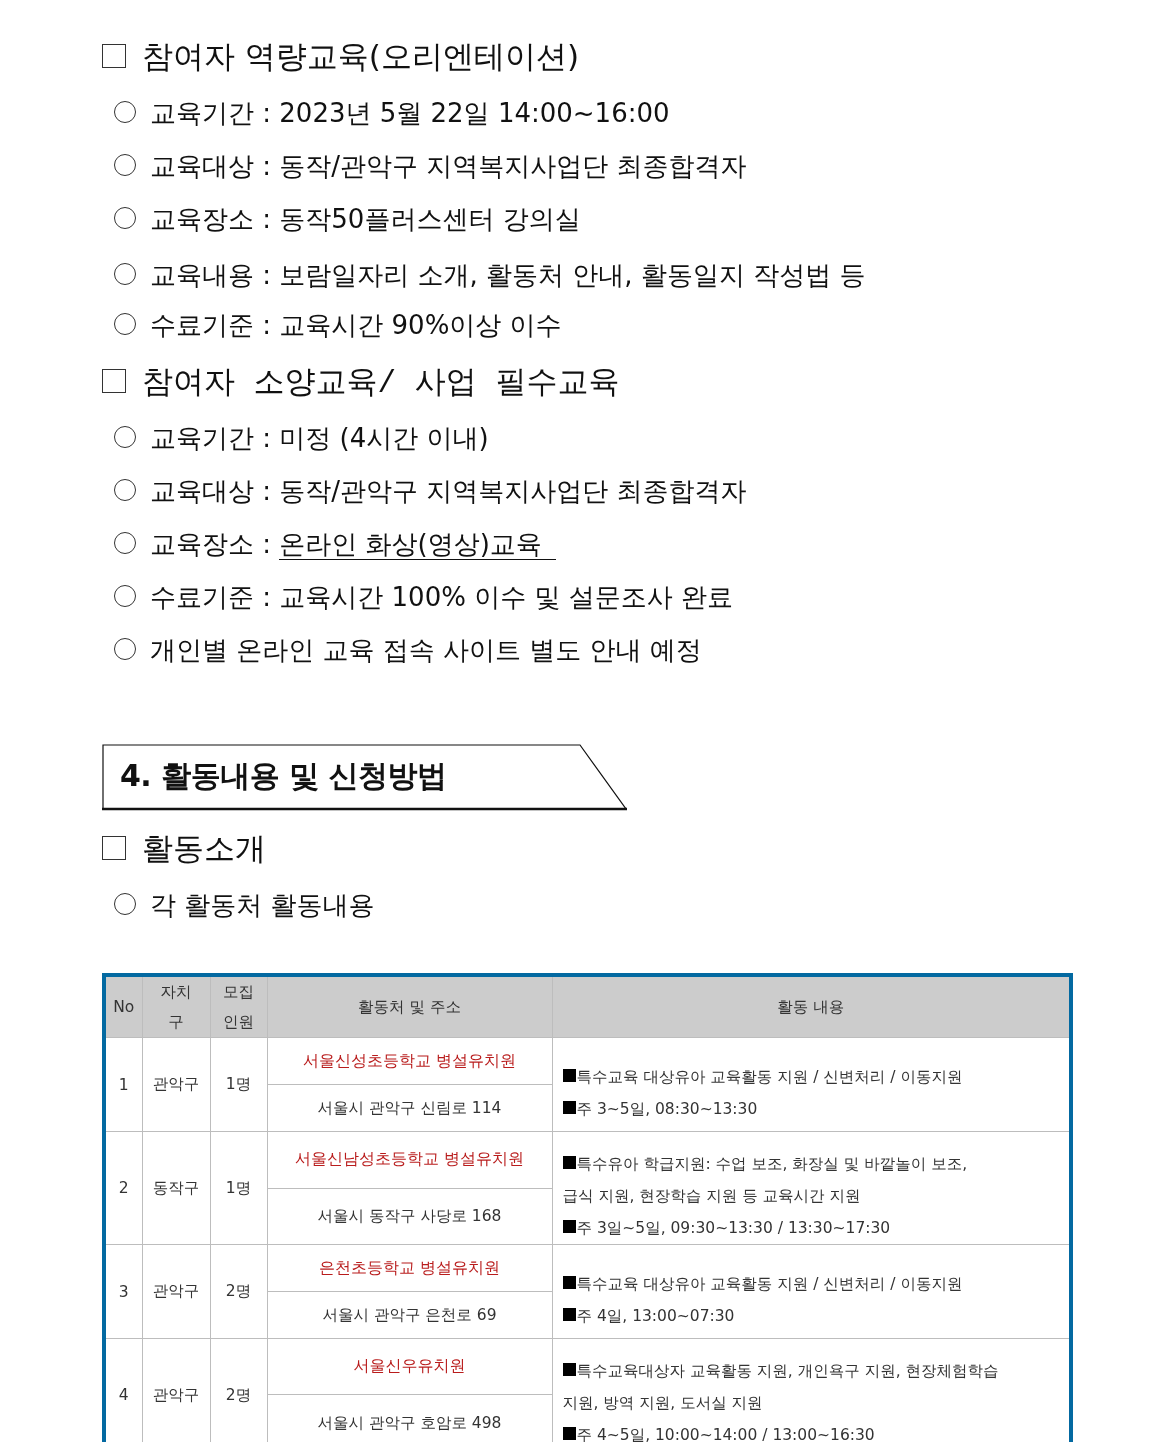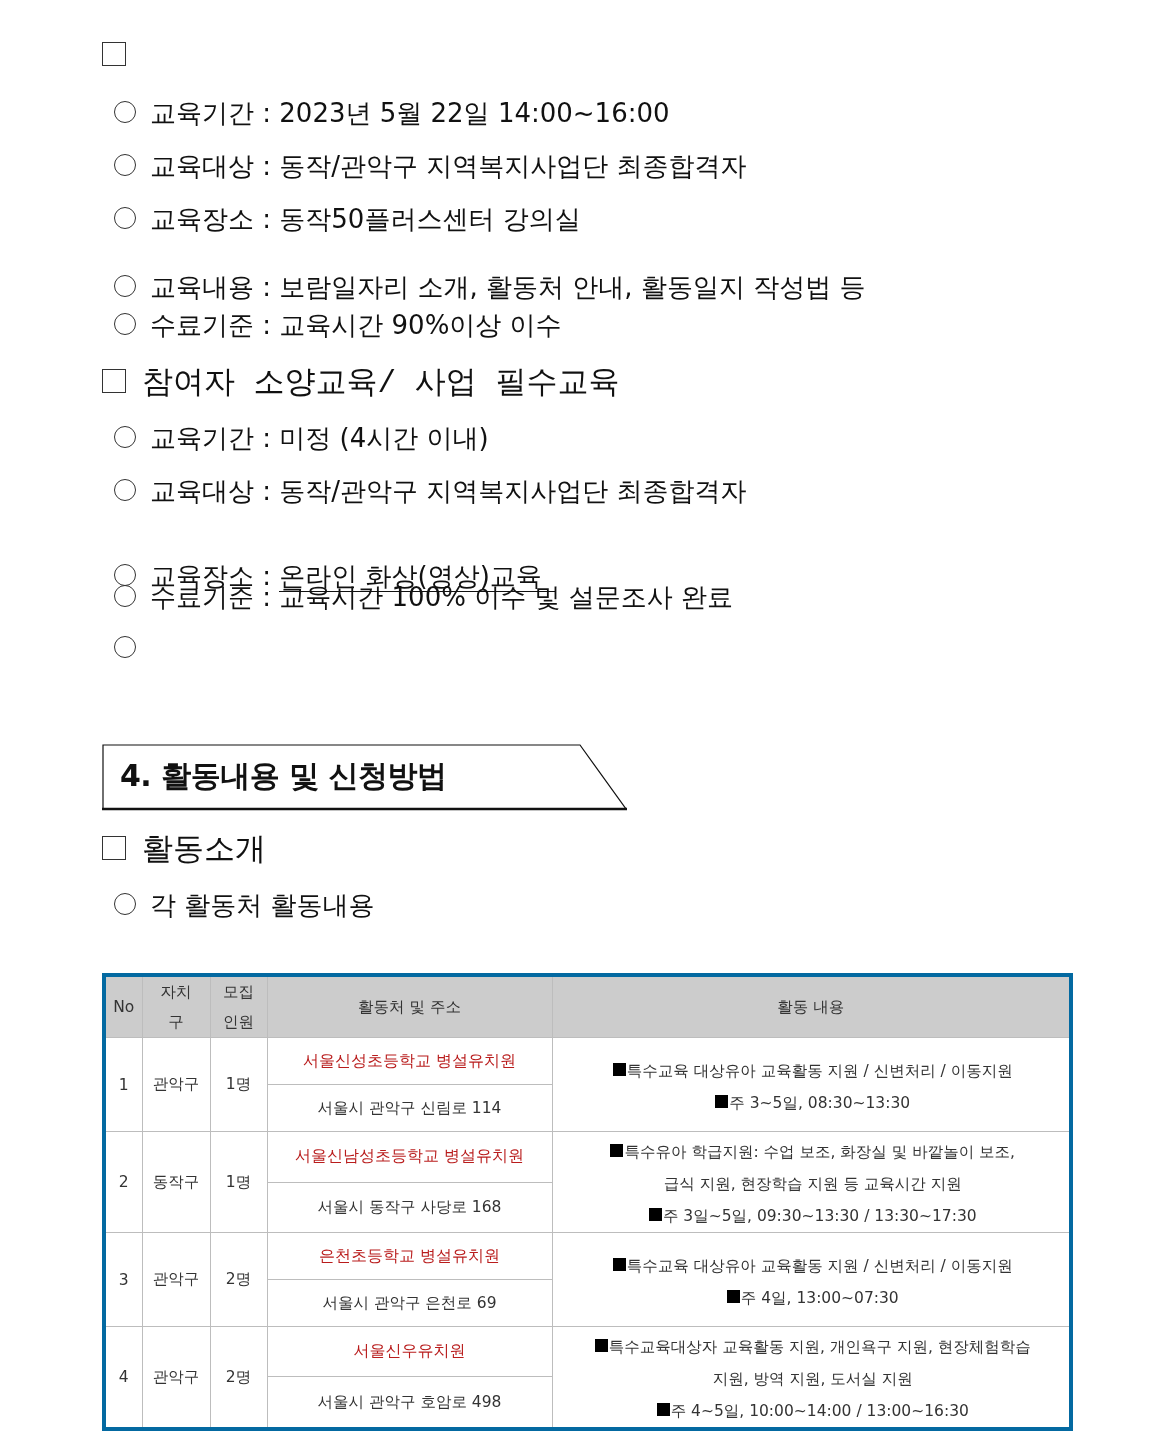--- a/index.html
+++ b/index.html
@@ -16,43 +16,43 @@
   .banner svg { position:absolute; left:0; top:0; }
   .banner-text { position:absolute; left:18px; top:12px; font-size:30px; font-weight:bold; font-family:"DejaVu Sans",sans-serif; letter-spacing:-0.5px; }
 
   table.act { position:absolute; left:102px; top:973px; width:967px; border-collapse:collapse;
               border:4px solid #0369a1; font-size:15.5px; color:#333; table-layout:fixed; }
   table.act th, table.act td { border:1px solid #bdbdbd; padding:0; }
   table.act thead th { background:#cccccc; font-weight:normal; text-align:center; height:55px; line-height:30px; color:#333; }
   table.act td.c { text-align:center; vertical-align:middle; }
   table.act td.name { text-align:center; height:46px; color:#b91c1c; font-size:16px; }
   table.act td.addr { text-align:center; height:46px; }
-  table.act td.desc { text-align:center; vertical-align:middle; padding:4px 6px 0 10px; line-height:32px; color:#333; }
+  table.act td.desc { text-align:left; vertical-align:middle; padding:16px 6px 0 10px; line-height:32px; color:#333; }
   .bul { display:inline-block; width:13px; height:13px; background:#000; vertical-align:middle; margin-top:-4px; margin-right:1px; }
 </style>
 </head>
 <body>
 
 <div class="line sq-head" style="top:36px;">
-  <span class="box"></span>
+  <span class="box"></span><span>참여자 역량교육(오리엔테이션)</span>
 </div>
 <div class="line circ" style="top:96px;"><span class="ring"></span><span>교육기간</span><span> : </span><span>2023년 5월 22일 14:00~16:00</span></div>
 <div class="line circ" style="top:149px;"><span class="ring"></span><span>교육대상</span><span> : </span><span>동작/관악구 지역복지사업단 최종합격자</span></div>
 <div class="line circ" style="top:202px;"><span class="ring"></span><span>교육장소</span><span> : </span><span>동작50플러스센터 강의실</span></div>
-<div class="line circ" style="top:270px;"><span class="ring"></span><span>교육내용</span><span> : </span><span>보람일자리 소개, 활동처 안내, 활동일지 작성법 등</span></div>
+<div class="line circ" style="top:258px;"><span class="ring"></span><span>교육내용</span><span> : </span><span>보람일자리 소개, 활동처 안내, 활동일지 작성법 등</span></div>
 <div class="line circ" style="top:308px;"><span class="ring"></span><span>수료기준</span><span> : </span><span>교육시간 90%이상 이수</span></div>
 
 <div class="line sq-head" style="top:361px;font-family:Liberation Mono, monospace;">
   <span class="box"></span><span>참여자 소양교육/ 사업 필수교육</span>
 </div>
 <div class="line circ" style="top:421px;"><span class="ring"></span><span>교육기간</span><span> : </span><span>미정 (4시간 이내)</span></div>
 <div class="line circ" style="top:474px;"><span class="ring"></span><span>교육대상</span><span> : </span><span>동작/관악구 지역복지사업단 최종합격자</span></div>
-<div class="line circ" style="top:527px;margin-top:32px;"><span class="ring"></span><span>교육장소</span><span> : </span><span class="underline">온라인 화상(영상)교육</span></div>
+<div class="line circ" style="top:527px;"><span class="ring"></span><span>교육장소</span><span> : </span><span class="underline">온라인 화상(영상)교육</span></div>
 <div class="line circ" style="top:580px;"><span class="ring"></span><span>수료기준</span><span> : </span><span>교육시간 100% 이수 및 설문조사 완료</span></div>
-<div class="line circ" style="top:633px;"><span class="ring"></span></div>
+<div class="line circ" style="top:633px;"><span class="ring"></span><span>개인별 온라인 교육 접속 사이트 별도 안내 예정</span></div>
 
 <div class="banner">
   <svg width="527" height="68" viewBox="0 0 527 68">
     <polygon points="1,1 478,1 524,65 1,65" fill="#fff" stroke="#111" stroke-width="1.2"></polygon>
     <line x1="0" y1="65" x2="525" y2="65" stroke="#111" stroke-width="2.5"></line>
   </svg>
   <div class="banner-text">4. 활동내용 및 신청방법</div>
 </div>
 
 <div class="line sq-head" style="top:828px;">

